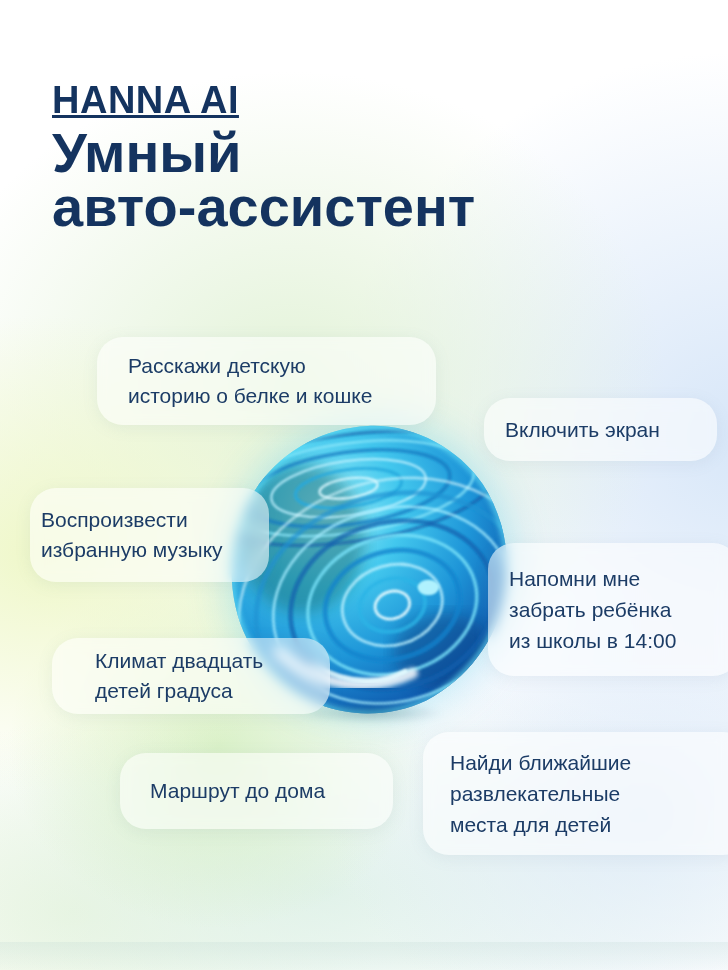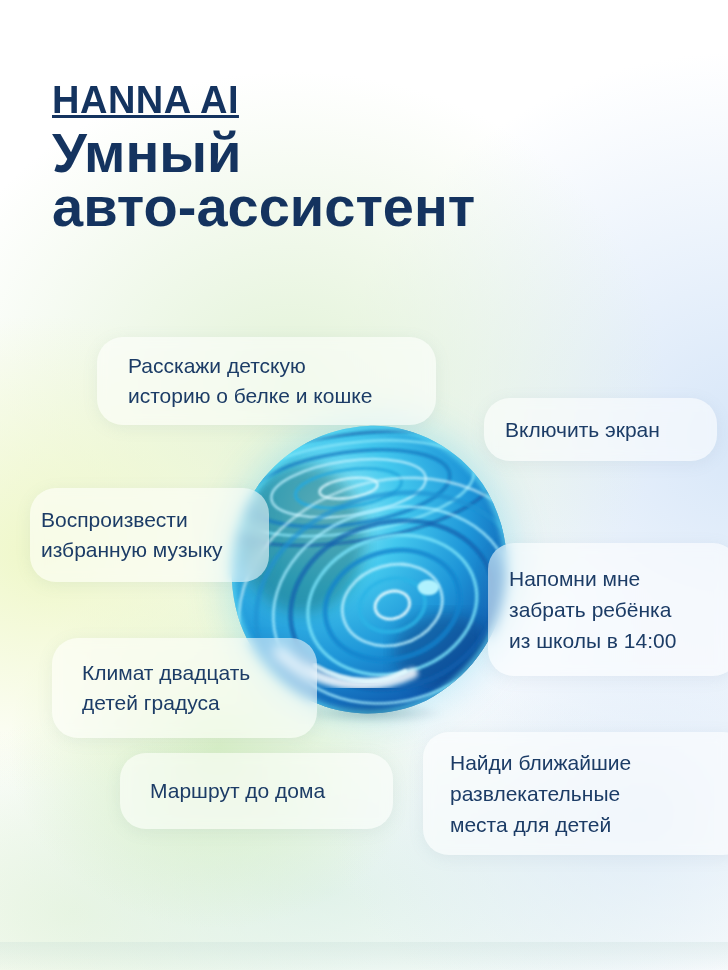--- a/index.html
+++ b/index.html
@@ -40,21 +40,21 @@
     -webkit-backdrop-filter:blur(6px);
     backdrop-filter:blur(6px);
     color:#1c3c66;
     font-size:21px;line-height:30px;
   }
   .bubble span{display:block;white-space:nowrap;}
   .b1{left:97px; top:337px;width:308px;height:88px; padding-left:31px;}
   .b2{left:484px;top:398px;width:212px;height:63px; padding-left:21px;}
   .b3{left:30px; top:488px;width:228px;height:94px; padding-left:11px;}
   .b4{left:488px;top:543px;width:230px;height:133px;padding-left:21px;line-height:31px;}
-  .b5{left:52px; top:638px;width:235px;height:100px; padding-left:30px;}
+  .b5{left:52px; top:638px;width:235px;height:76px; padding-left:43px;}
   .b6{left:120px;top:753px;width:243px;height:76px; padding-left:30px;}
   .b7{left:423px;top:732px;width:299px;height:123px;padding-left:27px;line-height:31px;}
   .orb-wrap{
     position:absolute;left:222px;top:420px;width:292px;height:300px;
     filter:drop-shadow(0 0 22px rgba(80,200,235,0.45));
     pointer-events:none;
   }
   .orb-shadow{
     position:absolute;left:282px;top:700px;width:180px;height:26px;
     background:radial-gradient(ellipse closest-side, rgba(30,80,100,0.30), rgba(30,80,100,0) 80%);

